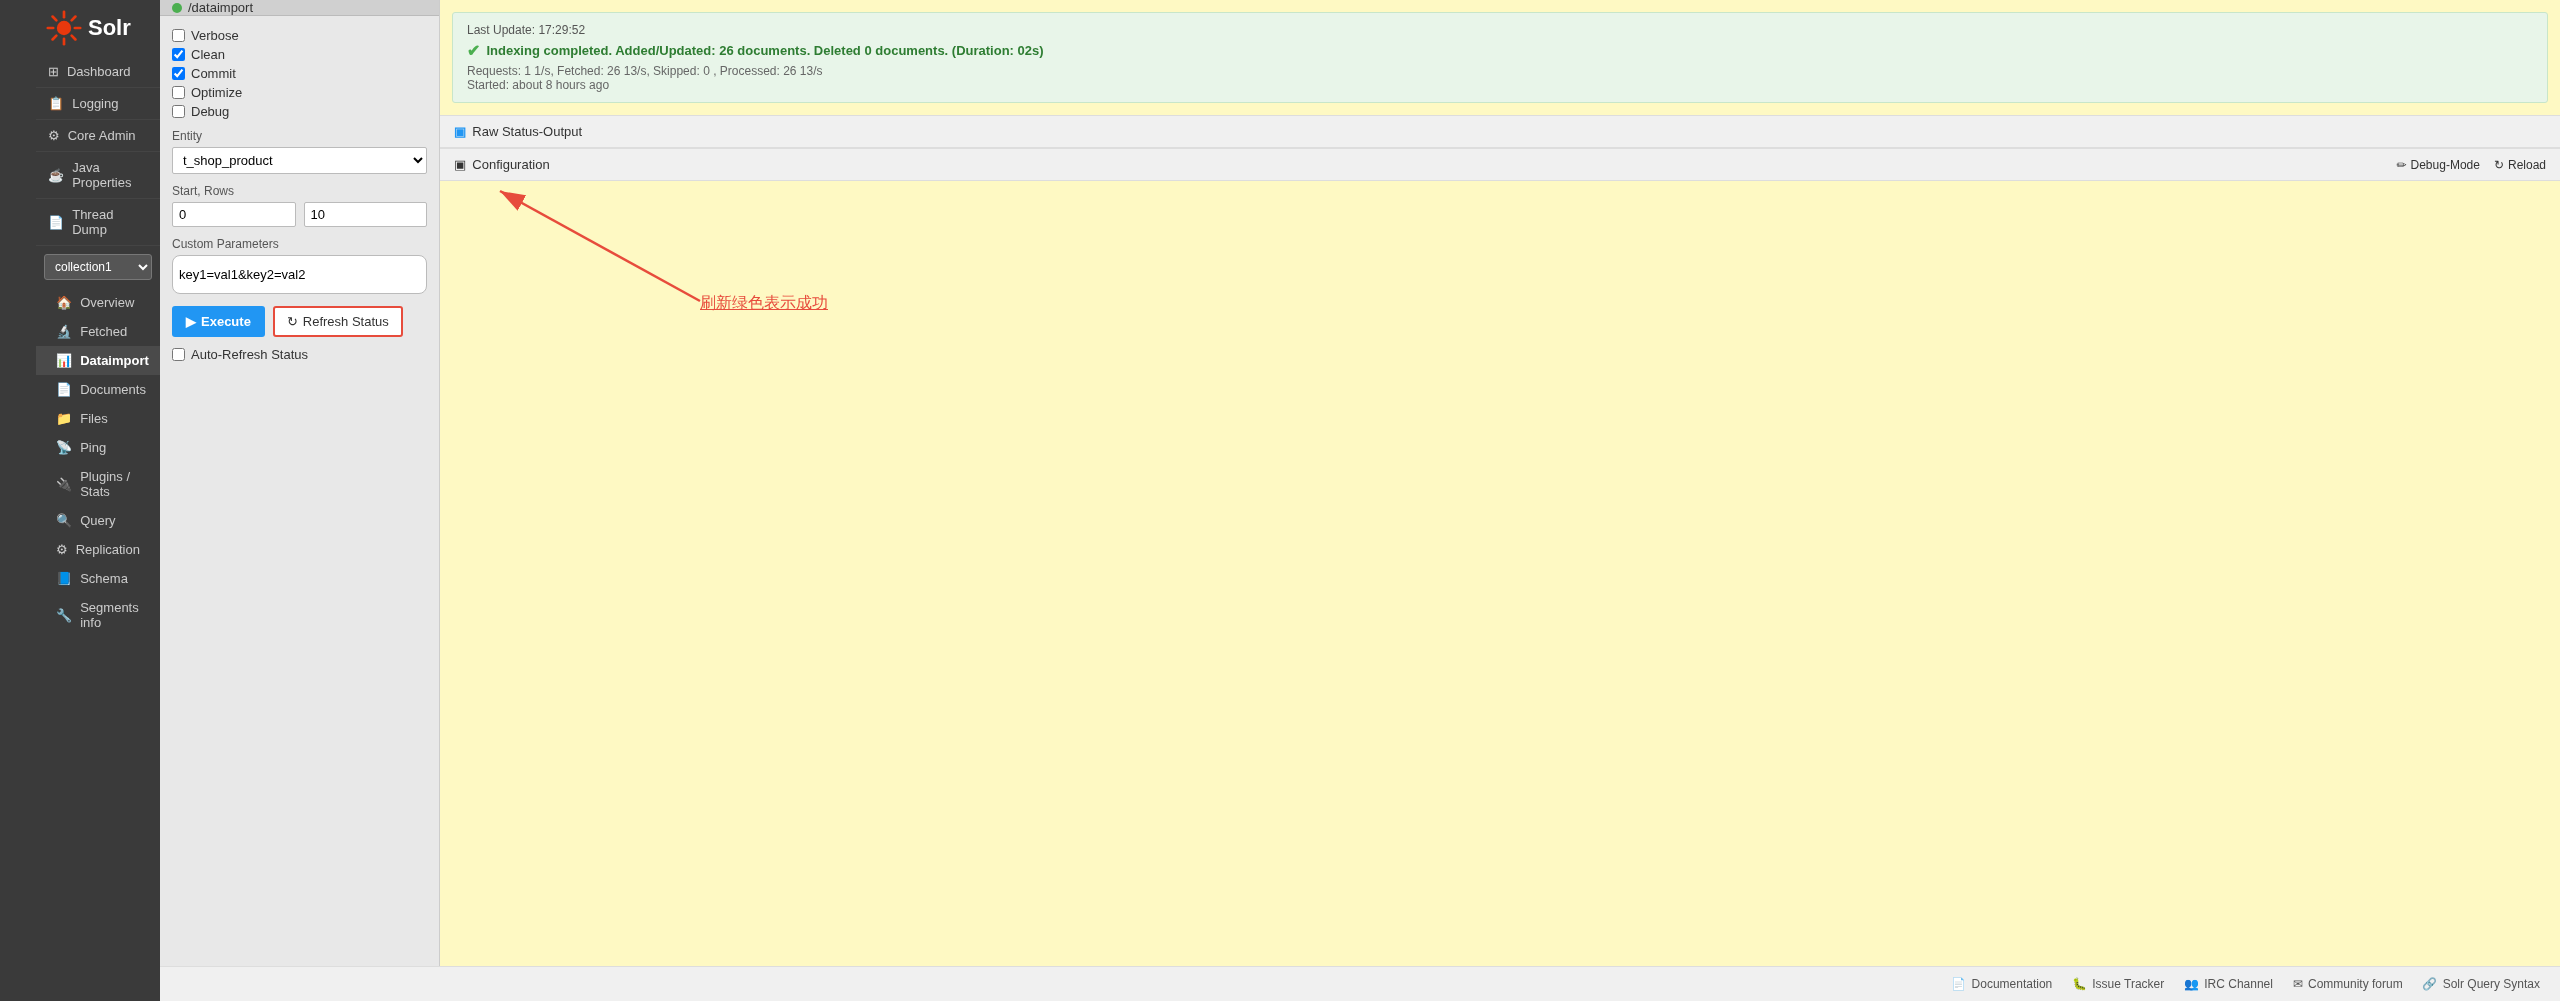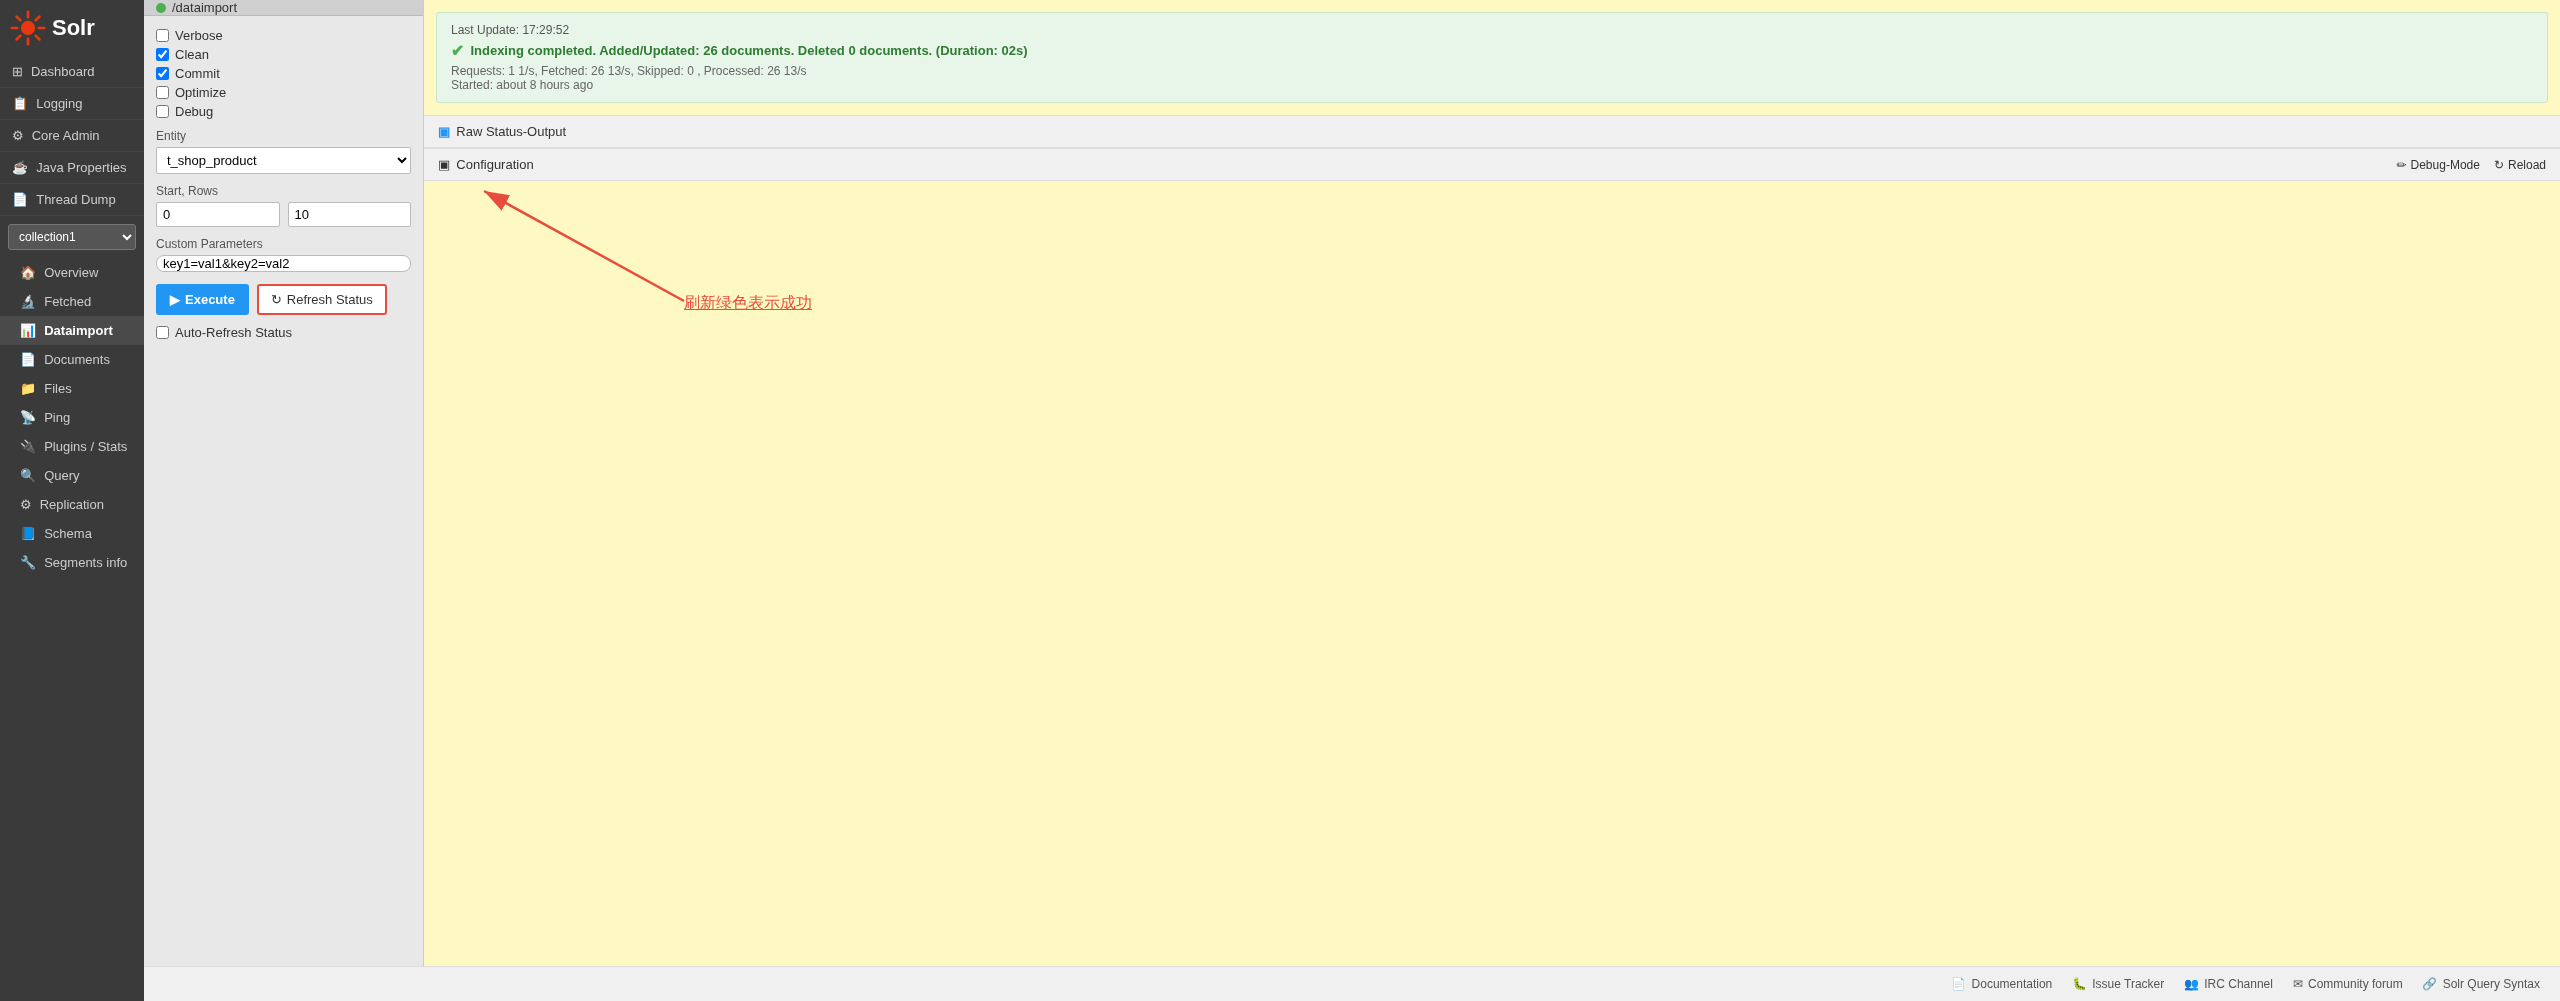--- a/index.html
+++ b/index.html
@@ -2,21 +2,21 @@
 <html><head>
   <meta charset="utf-8">
   <style>
     * { box-sizing: border-box; margin: 0; padding: 0; }
     body { font-family: Arial, sans-serif; font-size: 13px; background: #f5f5f5; color: #333; display: flex; flex-direction: column; min-height: 100vh; }
 
     
     .app-container { display: flex; flex: 1; min-height: calc(100vh - 40px); }
 
     
-    .sidebar { width: 144px; background: #3a3a3a; color: #ccc; flex-shrink: 0; display: flex; flex-direction: column; }
+    .sidebar { width: 160px; background: #3a3a3a; color: #ccc; flex-shrink: 0; display: flex; flex-direction: column; padding-left: 36px; }
     .logo-text { color: #fff; font-size: 22px; font-weight: bold; }
     .logo-icon { width: 36px; height: 36px; }
 
     .nav-item { display: flex; align-items: center; gap: 8px; padding: 8px 12px; cursor: pointer; font-size: 13px; color: #ccc; border-bottom: 1px solid #444; }
 
     .collection-select { margin: 8px; }
     .collection-select select { width: 100%; background: #555; color: #fff; border: 1px solid #777; padding: 4px 6px; border-radius: 3px; font-size: 12px; }
 
     .sub-nav-item { display: flex; align-items: center; gap: 8px; padding: 7px 12px 7px 20px; cursor: pointer; font-size: 13px; color: #ccc; }
     .sub-nav-item.active { background: #4a4a4a; color: #fff; font-weight: bold; }
@@ -228,21 +228,21 @@
             <label class="form-label">Start, Rows</label>
             <div class="start-rows">
               <input type="text" value="0" style="">
               <input type="text" value="10" style="">
             </div>
           </div>
 
           <div class="form-group">
             <label class="form-label">Custom Parameters</label>
             <div class="custom-params">
-              <input type="text" value="key1=val1&amp;key2=val2" style="width: 100%; padding: 0 6px; border: 1px solid rgb(187, 187, 187); font-size: 13px; border-radius: 8px;">
+              <input type="text" value="key1=val1&amp;key2=val2" style="width: 100%; padding: 11px 6px; border: 1px solid rgb(187, 187, 187); font-size: 13px; border-radius: 8px;">
             </div>
           </div>
 
           <div class="btn-row">
             <button class="btn-execute">
               <span>▶</span>
               <span>Execute</span>
             </button>
             <button class="btn-refresh">
               <span>↻</span>

